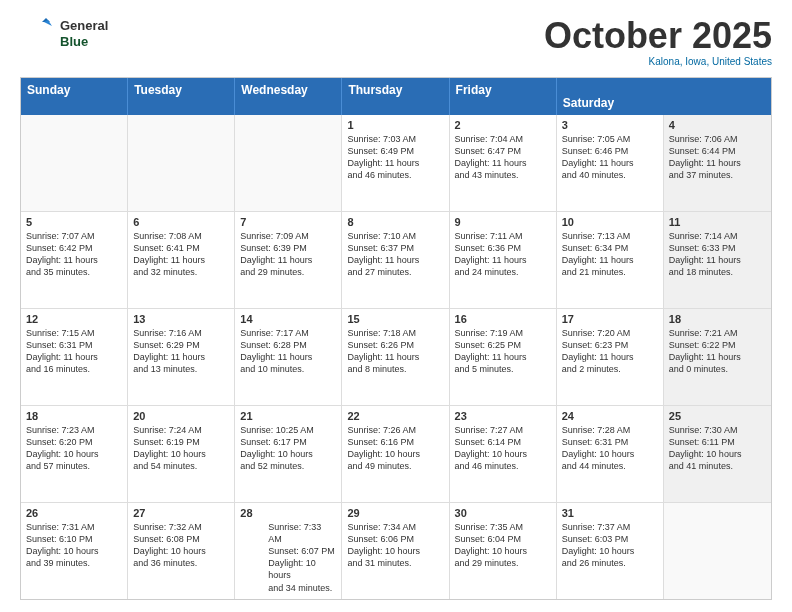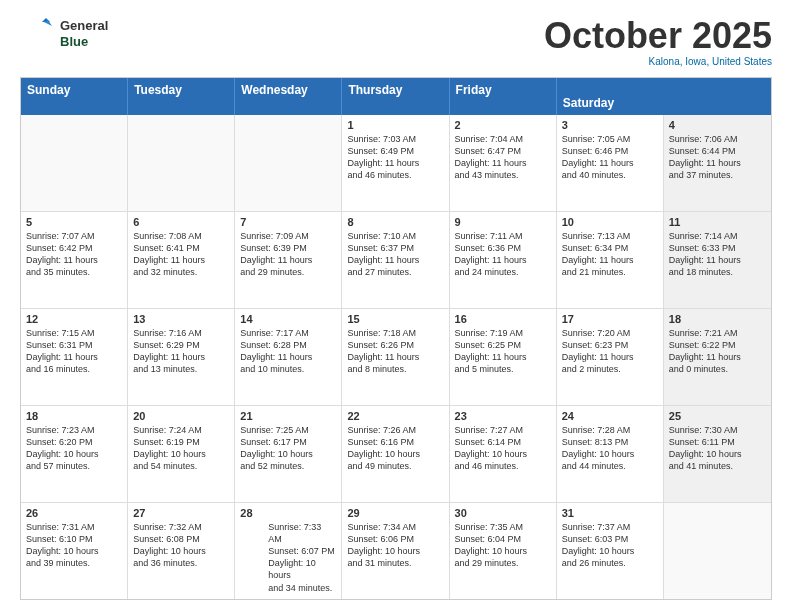--- a/index.html
+++ b/index.html
@@ -274,21 +274,21 @@
           </div>
           <div class="cal-cell">
             <span class="day-num">20</span>
             <div class="cell-text" style="white-space: pre-line;">Sunrise: 7:24 AM
 Sunset: 6:19 PM
 Daylight: 10 hours
 and 54 minutes.</div>
           </div>
           <div class="cal-cell">
             <span class="day-num">21</span>
-            <div class="cell-text" style="white-space: pre-line;">Sunrise: 7:25 AM
+            <div class="cell-text" style="white-space: pre-line;">Sunrise: 10:25 AM
 Sunset: 6:17 PM
 Daylight: 10 hours
 and 52 minutes.</div>
           </div>
           <div class="cal-cell">
             <span class="day-num">22</span>
             <div class="cell-text" style="white-space: pre-line;">Sunrise: 7:26 AM
 Sunset: 6:16 PM
 Daylight: 10 hours
 and 49 minutes.</div>
@@ -296,21 +296,21 @@
           <div class="cal-cell">
             <span class="day-num">23</span>
             <div class="cell-text" style="white-space: pre-line;">Sunrise: 7:27 AM
 Sunset: 6:14 PM
 Daylight: 10 hours
 and 46 minutes.</div>
           </div>
           <div class="cal-cell">
             <span class="day-num">24</span>
             <div class="cell-text" style="white-space: pre-line;">Sunrise: 7:28 AM
-Sunset: 8:13 PM
+Sunset: 6:31 PM
 Daylight: 10 hours
 and 44 minutes.</div>
           </div>
           <div class="cal-cell shaded">
             <span class="day-num">25</span>
             <div class="cell-text" style="white-space: pre-line;">Sunrise: 7:30 AM
 Sunset: 6:11 PM
 Daylight: 10 hours
 and 41 minutes.</div>
           </div>

